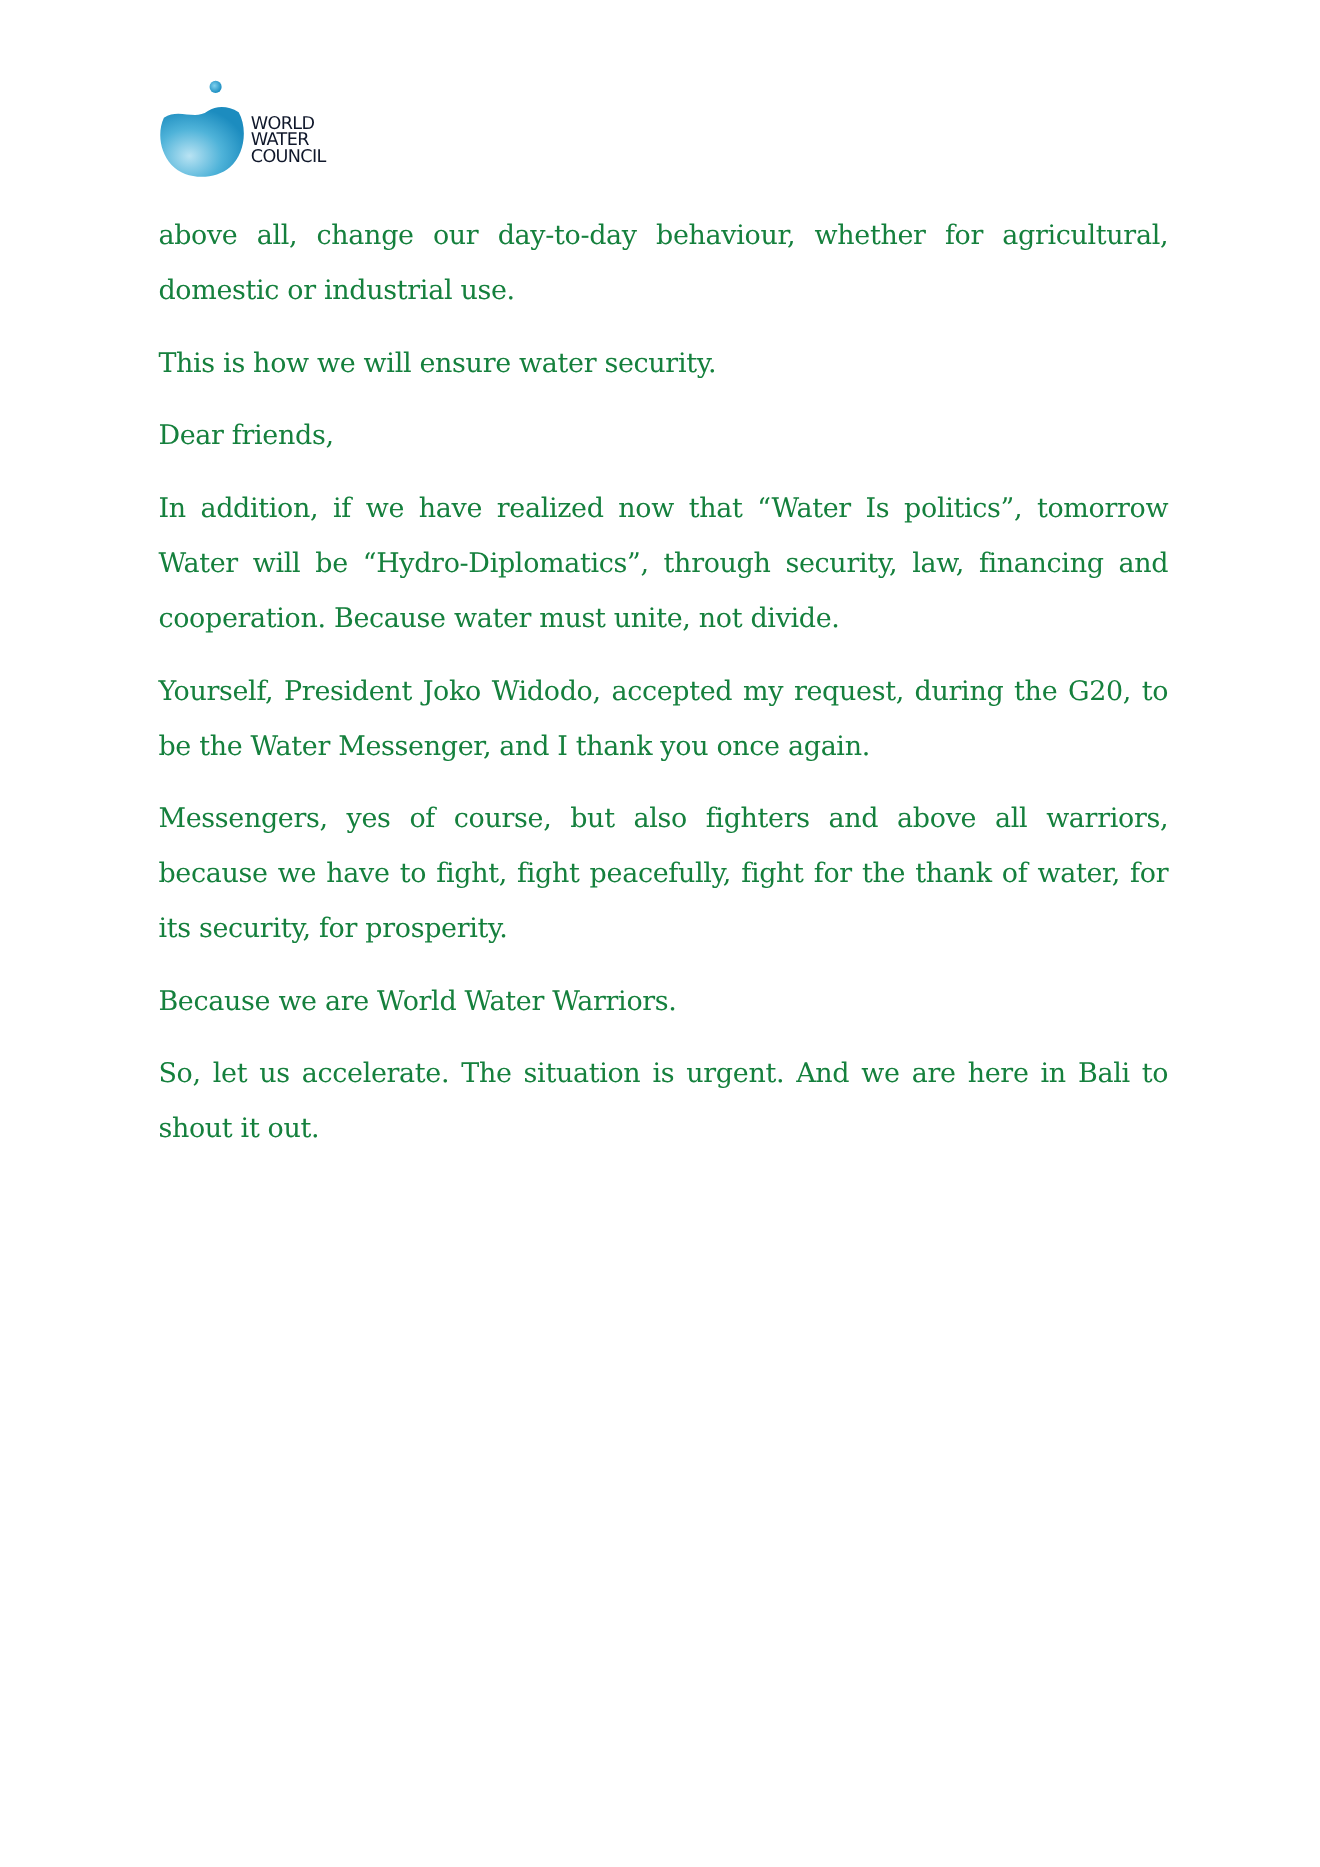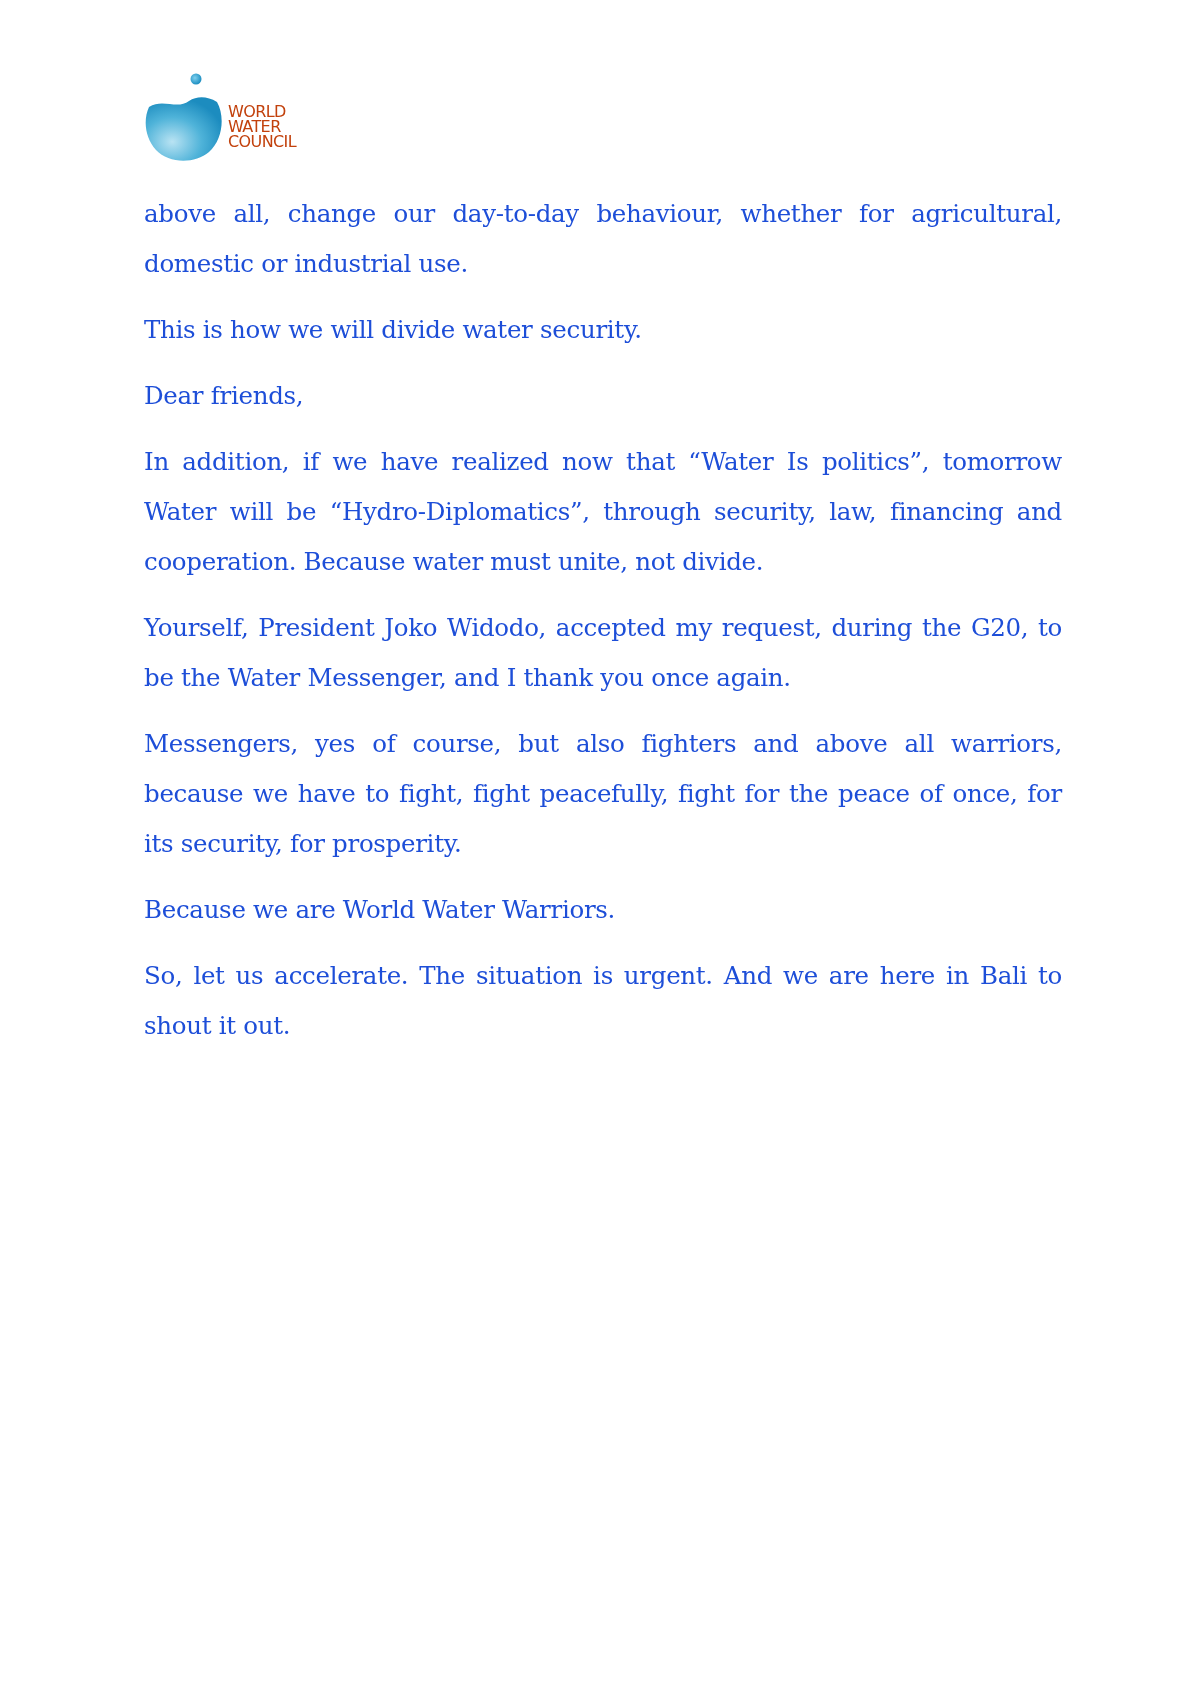--- a/index.html
+++ b/index.html
@@ -22,33 +22,33 @@
       height: 95px;
     }
     .logo svg { position: absolute; left: 0; top: 0; }
     .logo-text {
       position: absolute;
       left: 83px;
       top: 34px;
       font-family: "DejaVu Sans", sans-serif;
       font-size: 16px;
       line-height: 15px;
-      color: #c2410c;
+      color: #0f172a;
       letter-spacing: -0.6px;
     }
     .logo-text div { white-space: nowrap; }
     .body-text {
       position: absolute;
       left: 144px;
       top: 189px;
       width: 918px;
       font-family: "DejaVu Serif", serif;
       font-size: 24.5px;
       line-height: 50px;
-      color: #1d4ed8;
+      color: #15803d;
       text-align: justify;
       letter-spacing: -0.3px;
     }
     .body-text p {
       margin: 0 0 16px 0;
     }
   </style>
 </head>
 <body>
 
@@ -72,22 +72,22 @@
     </svg>
     <div class="logo-text">
       <div>WORLD</div>
       <div>WATER</div>
       <div>COUNCIL</div>
     </div>
   </div>
 
   <div class="body-text">
     <p>above all, change our day-to-day behaviour, whether for agricultural, domestic or industrial use.</p>
-    <p>This is how we will divide water security.</p>
+    <p>This is how we will ensure water security.</p>
     <p>Dear friends,</p>
     <p>In addition, if we have realized now that “Water Is politics”, tomorrow Water will be “Hydro-Diplomatics”, through security, law, financing and cooperation. Because water must unite, not divide.</p>
     <p>Yourself, President Joko Widodo, accepted my request, during the G20, to be the Water Messenger, and I thank you once again.</p>
-    <p>Messengers, yes of course, but also fighters and above all warriors, because we have to fight, fight peacefully, fight for the peace of once, for its security, for prosperity.</p>
+    <p>Messengers, yes of course, but also fighters and above all warriors, because we have to fight, fight peacefully, fight for the thank of water, for its security, for prosperity.</p>
     <p>Because we are World Water Warriors.</p>
     <p>So, let us accelerate. The situation is urgent. And we are here in Bali to shout it out.</p>
   </div>
 
 </div>
 
 </body></html>

